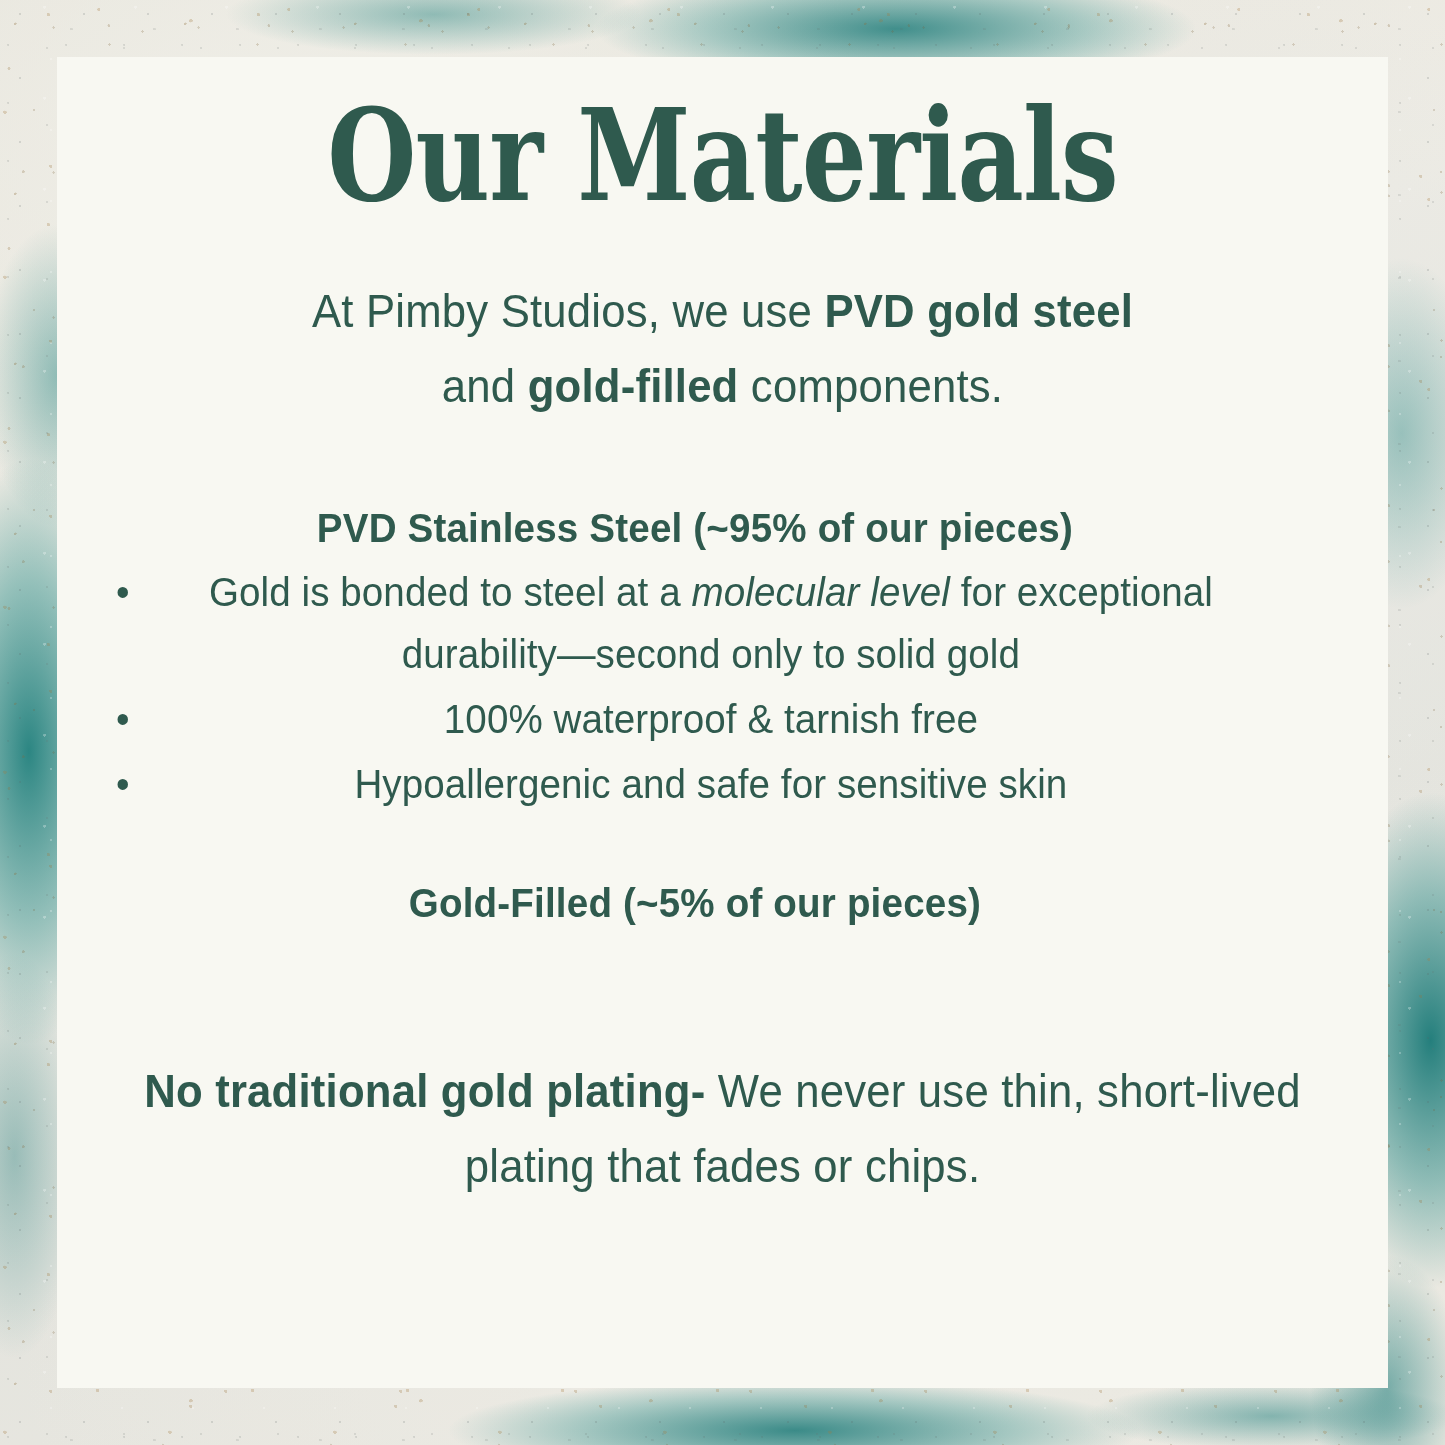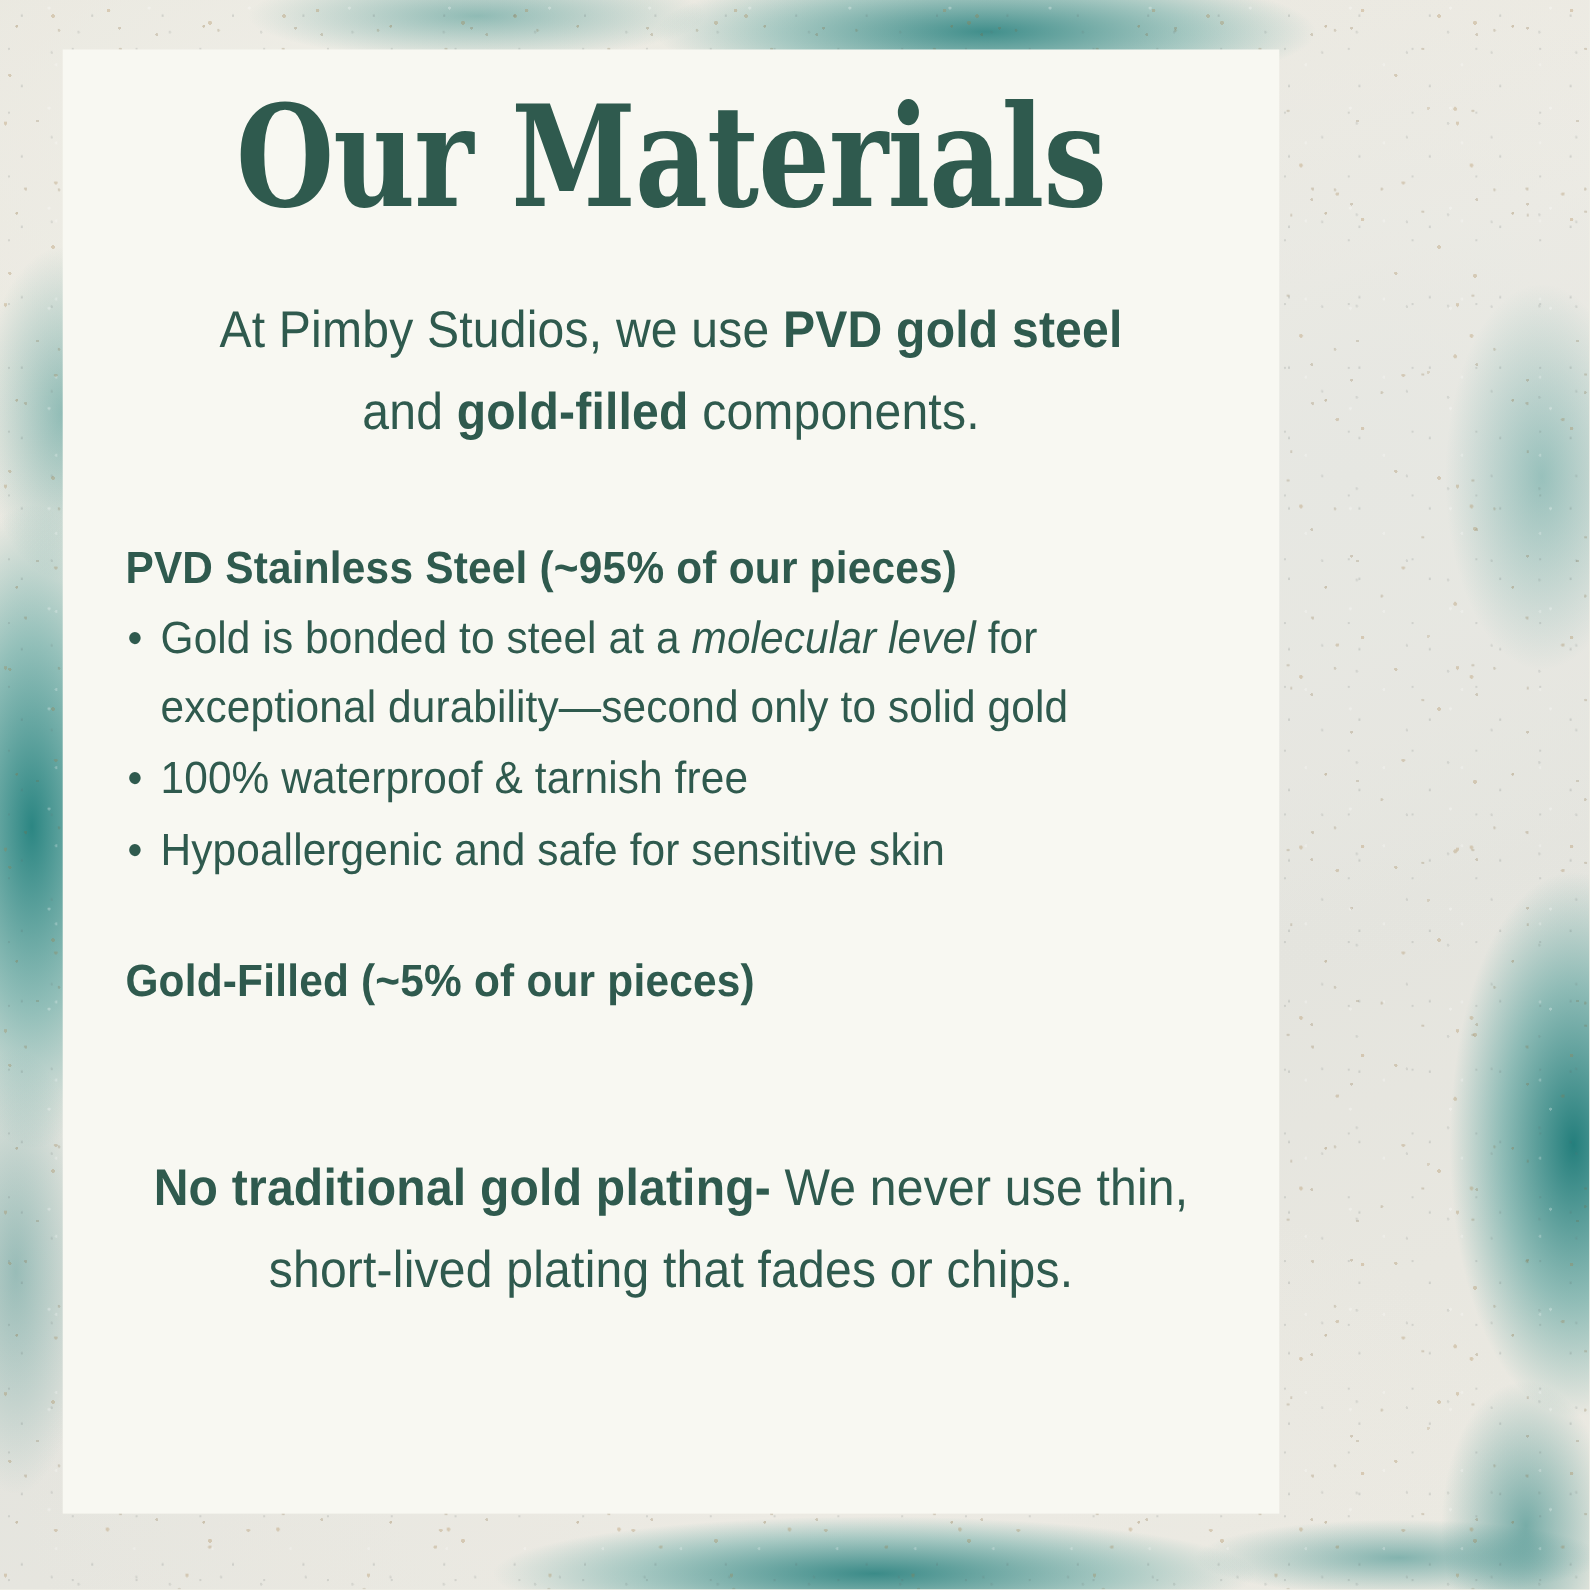--- a/index.html
+++ b/index.html
@@ -88,22 +88,22 @@
       radial-gradient(circle at 86% 35%, rgba(100,108,106,0.38) 0 1.2px, transparent 1.4px),
       radial-gradient(circle at 49% 8%,  rgba(255,255,255,0.70) 0 1.3px, transparent 1.5px),
       radial-gradient(circle at 72% 83%, rgba(255,255,255,0.60) 0 1.2px, transparent 1.4px);
     background-size: 64px 64px, 77px 77px, 58px 58px, 83px 83px, 91px 91px, 71px 71px;
   }
 
   
   #card {
     position: absolute;
     left: 57px;
-    top: 45px;
-    width: 1106px;
+    top: 57px;
+    width: 1331px;
     height: 1331px;
     background: #f8f8f2;
     box-sizing: border-box;
     padding: 0 28px;
     overflow: hidden;
   }
 
   
   .title {
     margin: 0;
@@ -131,20 +131,21 @@
     line-height: 1.60;
     letter-spacing: 0.2px;
     transform: scaleX(0.93);
     transform-origin: 50% 50%;
   }
   .intro b { font-weight: 700; }
 
   .section {
     padding-left: 29px;
     padding-right: 10px;
+    text-align: center;
   }
   .section.first  { padding-top: 78px; }
   .section.second { padding-top: 58px; }
 
   .sec-head {
     margin: 0 0 4px 0;
     color: #2f5a4e;
     font-family: "Liberation Sans", sans-serif;
     font-weight: 700;
     font-size: 41px;

